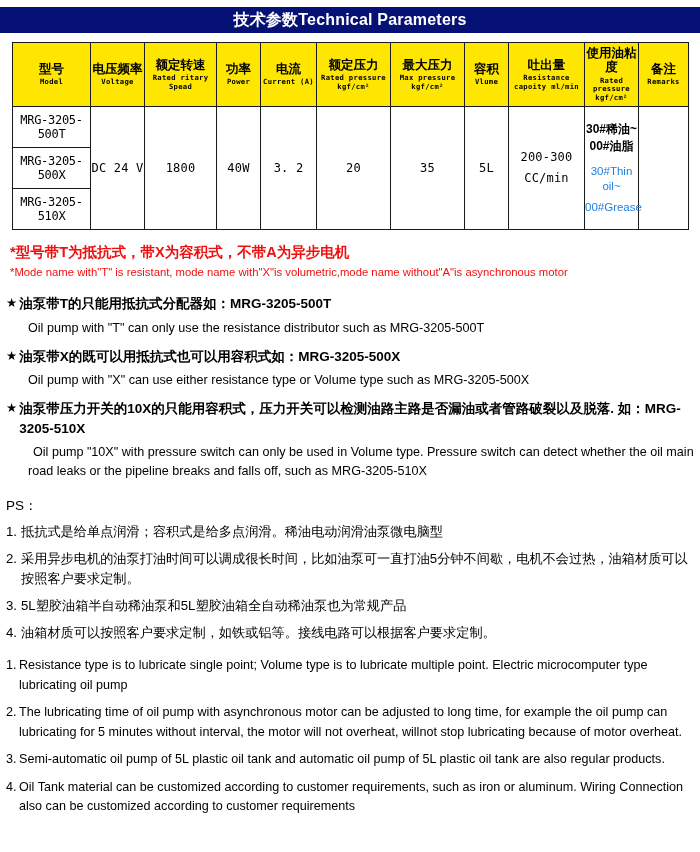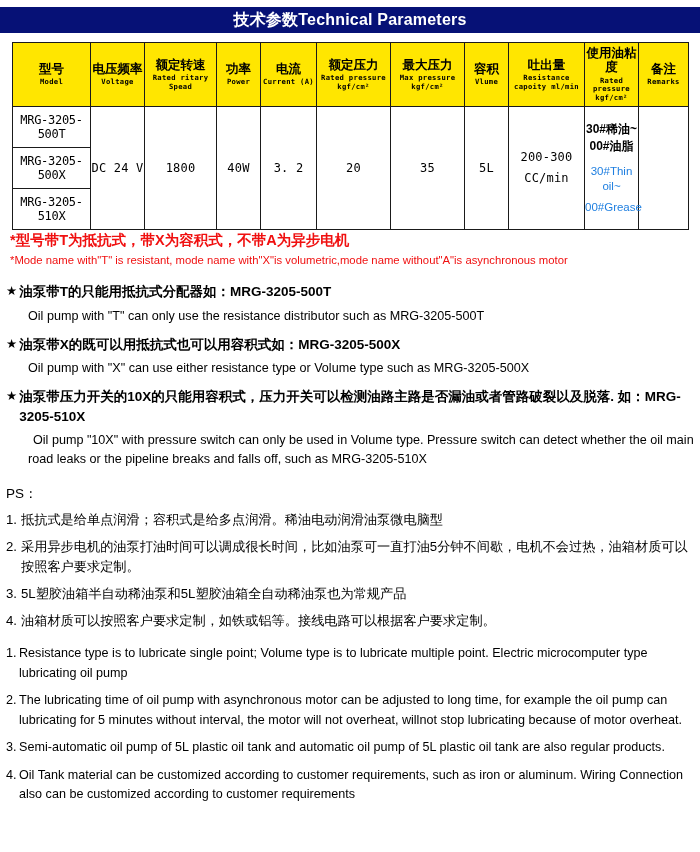--- a/index.html
+++ b/index.html
@@ -96,21 +96,21 @@
     display: block;
     color: #1f7fe0;
     font-size: 11.5px;
     line-height: 1.3;
     margin-top: 8px;
     font-family: "Liberation Sans", sans-serif;
   }
 
   
   .red-note {
-    margin: 0 0 0 10px;
+    margin: 12px 0 0 10px;
     color: #f01010;
   }
   .red-cn {
     font-size: 14.5px;
     font-weight: bold;
     line-height: 1.5;
   }
   .red-en {
     font-size: 11.3px;
     line-height: 1.5;

